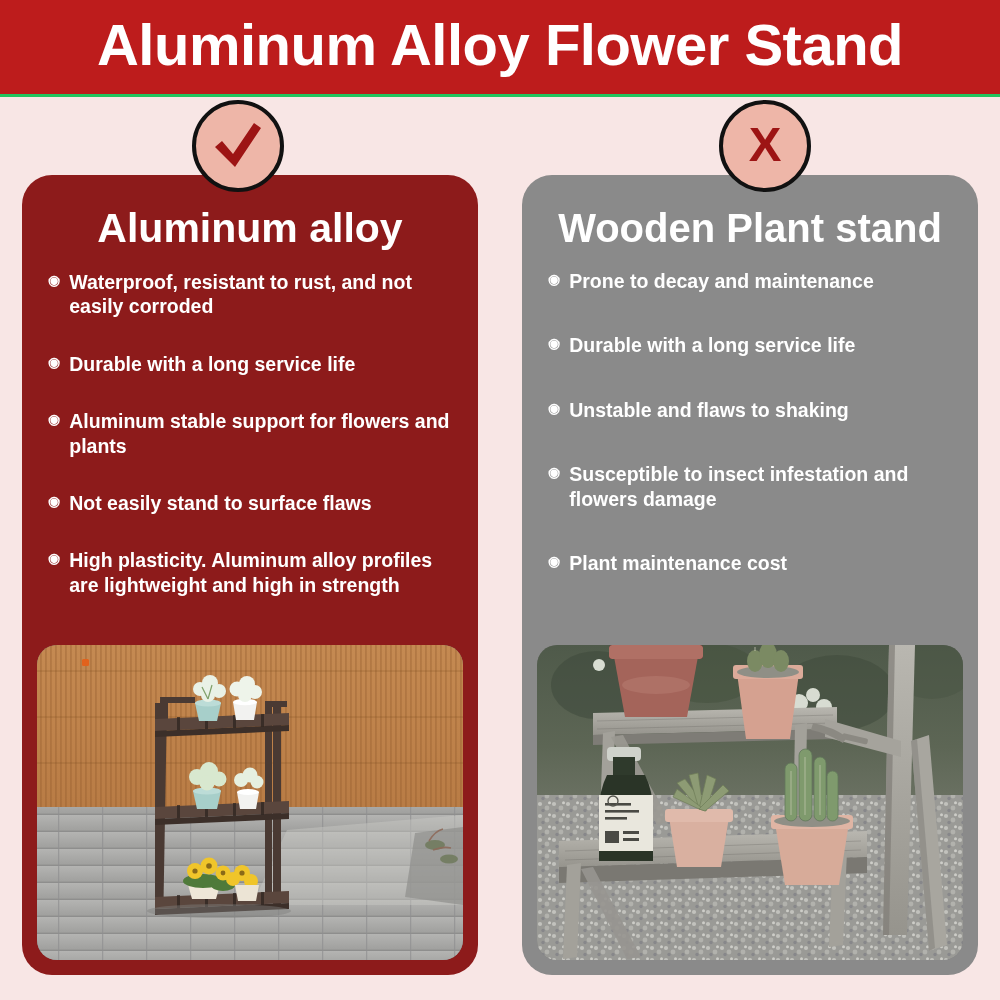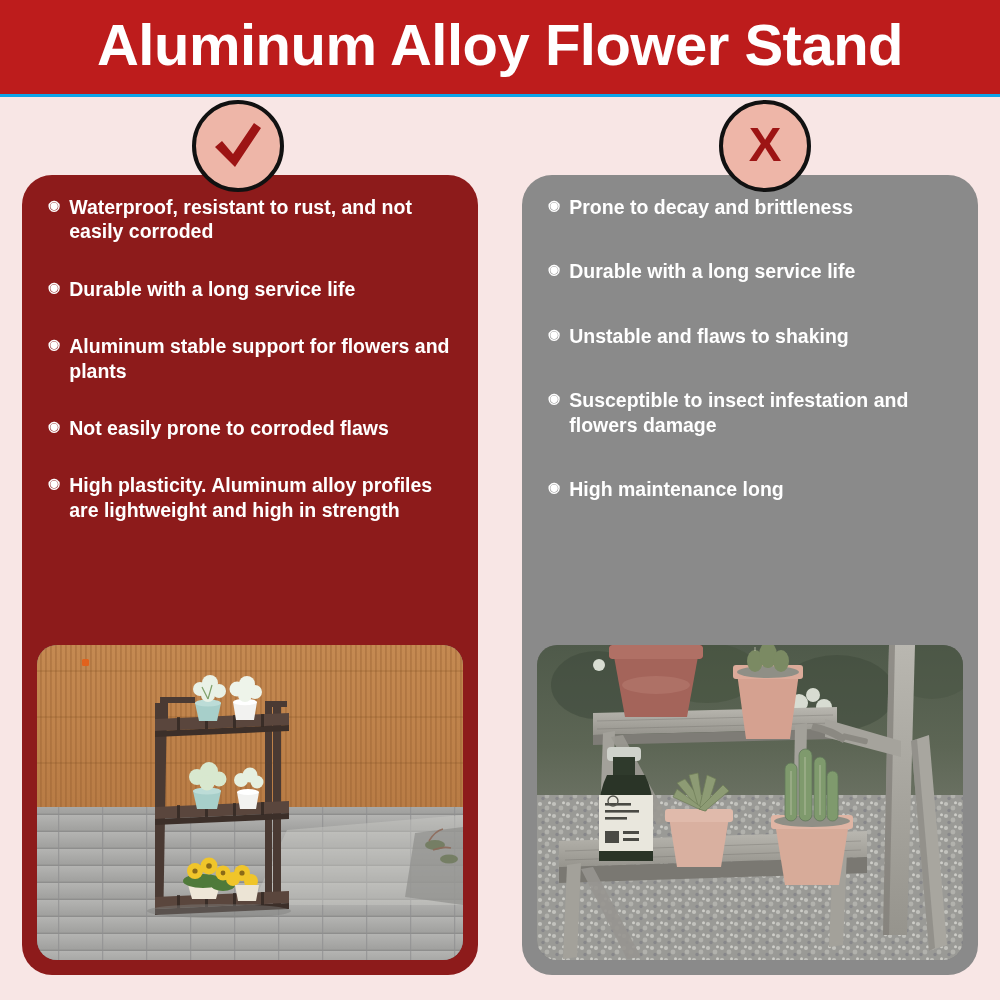--- a/index.html
+++ b/index.html
@@ -8,21 +8,21 @@
     background:#f8e6e5;
     font-family:"Liberation Sans", sans-serif;
     position:relative;
     overflow:hidden;
   }
 
   
   #header-bar{
     position:absolute; left:0; top:0; width:1000px; height:97px;
     background:#bd1c1c;
-    border-bottom:3px solid #0ea5e9;
+    border-bottom:3px solid #22c55e;
     display:flex; align-items:center; justify-content:center;
   }
   #header-title{
     color:#ffffff;
     font-size:58px;
     font-weight:bold;
     letter-spacing:-0.5px;
     line-height:1;
     white-space:nowrap;
     padding-bottom:4px;
@@ -111,37 +111,38 @@
   .check-svg{ width:58px; height:58px; display:block; }
 </style>
 </head>
 <body>
 
 <div id="header-bar">
   <div id="header-title">Aluminum Alloy Flower Stand</div>
 </div>
 
 <div class="card" id="card-pros">
+  <div class="card-heading">Aluminum alloy</div>
 
   <ul class="bullet-list" id="list-pros">
     <li class="bullet-item">
       <span class="bullet-marker">◉</span>
       <span class="bullet-text">Waterproof, resistant to rust, and not easily corroded</span>
     </li>
     <li class="bullet-item">
       <span class="bullet-marker">◉</span>
       <span class="bullet-text">Durable with a long service life</span>
     </li>
     <li class="bullet-item">
       <span class="bullet-marker">◉</span>
       <span class="bullet-text">Aluminum stable support for flowers and plants</span>
     </li>
     <li class="bullet-item">
       <span class="bullet-marker">◉</span>
-      <span class="bullet-text">Not easily prone to corroded flaws</span>
+      <span class="bullet-text">Not easily stand to surface flaws</span>
     </li>
     <li class="bullet-item">
       <span class="bullet-marker">◉</span>
       <span class="bullet-text">High plasticity. Aluminum alloy profiles are lightweight and high in strength</span>
     </li>
   </ul>
 
   <div class="photo-frame">
     <svg class="photo-svg" viewBox="0 0 426 315" preserveAspectRatio="none">
       <defs>
@@ -299,41 +300,42 @@
         </g>
         <path d="M198 240 h24 l-3 16 h-18 z" fill="#ece4d5"></path>
       </g>
 
       <ellipse cx="182" cy="266" rx="72" ry="7" fill="#7e7e7c" opacity="0.45"></ellipse>
     </svg>
   </div>
 </div>
 
 <div class="card" id="card-cons">
+  <div class="card-heading">Wooden Plant stand</div>
 
   <ul class="bullet-list" id="list-cons">
     <li class="bullet-item">
       <span class="bullet-marker">◉</span>
-      <span class="bullet-text">Prone to decay and brittleness</span>
+      <span class="bullet-text">Prone to decay and maintenance</span>
     </li>
     <li class="bullet-item">
       <span class="bullet-marker">◉</span>
       <span class="bullet-text">Durable with a long service life</span>
     </li>
     <li class="bullet-item">
       <span class="bullet-marker">◉</span>
       <span class="bullet-text">Unstable and flaws to shaking</span>
     </li>
     <li class="bullet-item">
       <span class="bullet-marker">◉</span>
       <span class="bullet-text">Susceptible to insect infestation and flowers damage</span>
     </li>
     <li class="bullet-item">
       <span class="bullet-marker">◉</span>
-      <span class="bullet-text">High maintenance long</span>
+      <span class="bullet-text">Plant maintenance cost</span>
     </li>
   </ul>
 
   <div class="photo-frame">
     <svg class="photo-svg" viewBox="0 0 426 315" preserveAspectRatio="none">
       <defs>
         <linearGradient id="bgFoliage" x1="0" y1="0" x2="0" y2="1">
           <stop offset="0%" stop-color="#4f5a4a"></stop>
           <stop offset="60%" stop-color="#5d6655"></stop>
           <stop offset="100%" stop-color="#6e7466"></stop>

